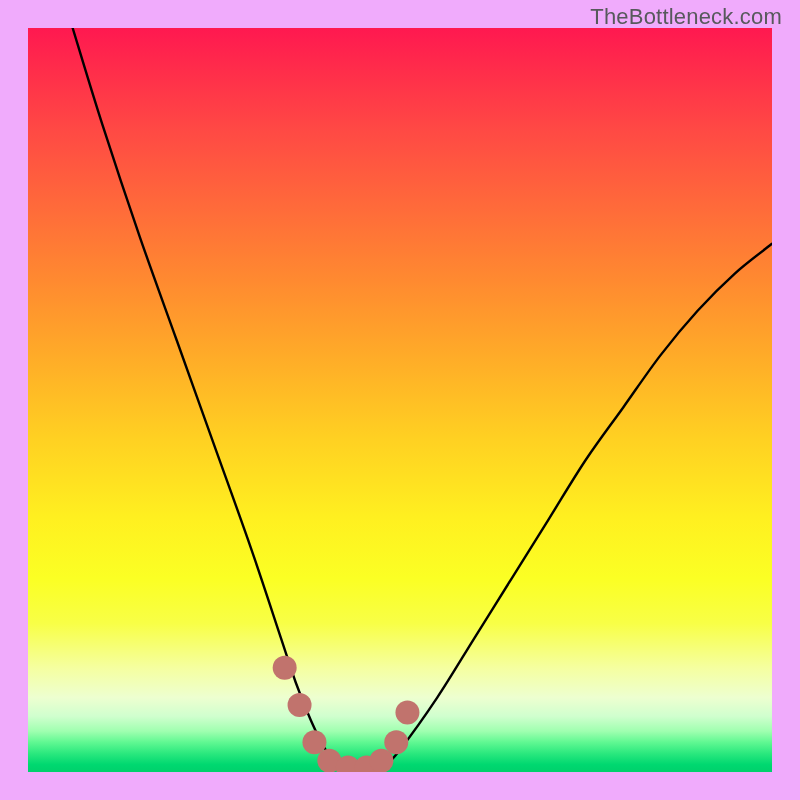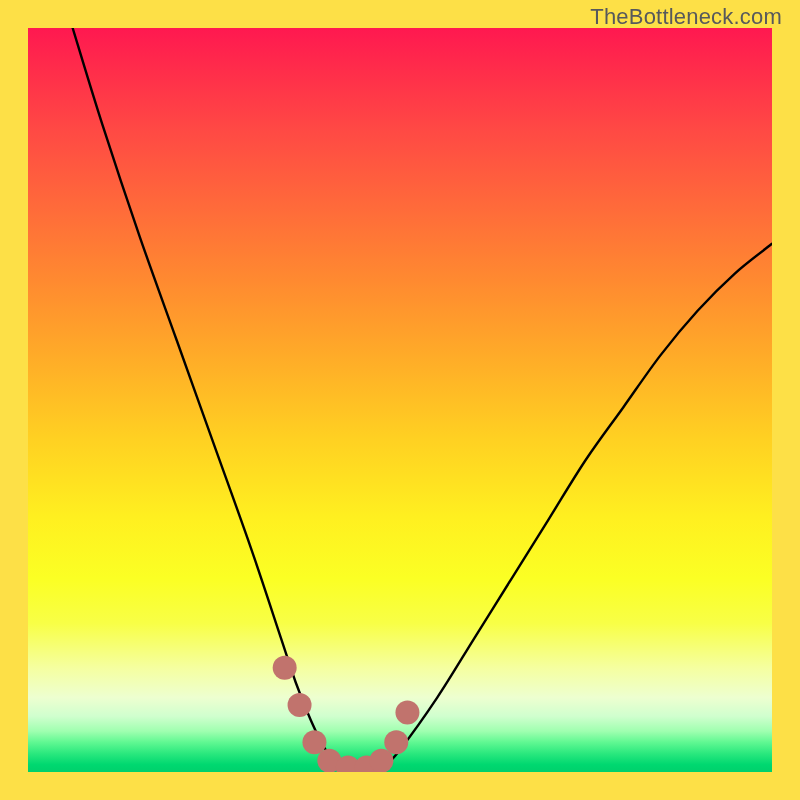--- a/index.html
+++ b/index.html
@@ -1,21 +1,21 @@
 <!DOCTYPE html>
 <html><head>
 <meta charset="utf-8">
 <style>
   * { margin: 0; padding: 0; box-sizing: border-box; }
   html, body { width: 800px; height: 800px; overflow: hidden; background: #000; }
   .container {
     position: relative;
     width: 800px;
     height: 800px;
-    background: #fde047;
+    background: #f0abfc;
   }
   .watermark {
     position: absolute;
     top: 4px;
     right: 18px;
     font-family: Arial, Helvetica, sans-serif;
     font-size: 22px;
     font-weight: 500;
     color: #57595c;
     letter-spacing: 0.2px;

